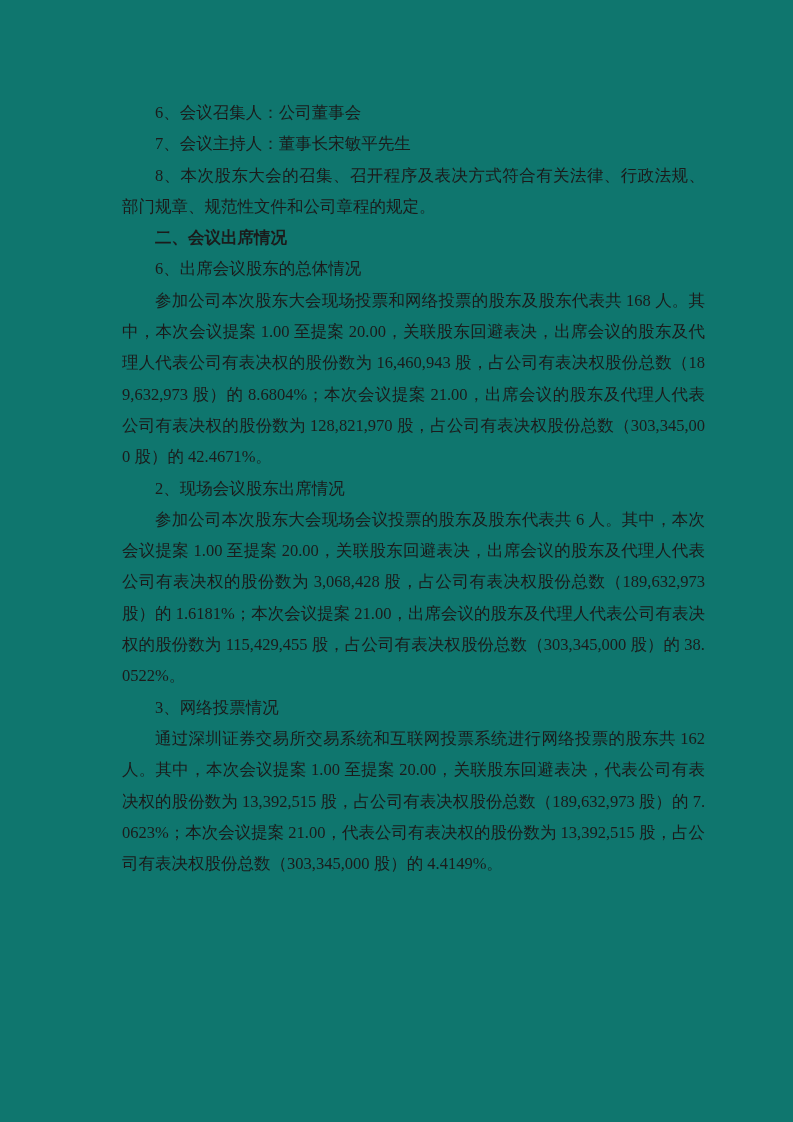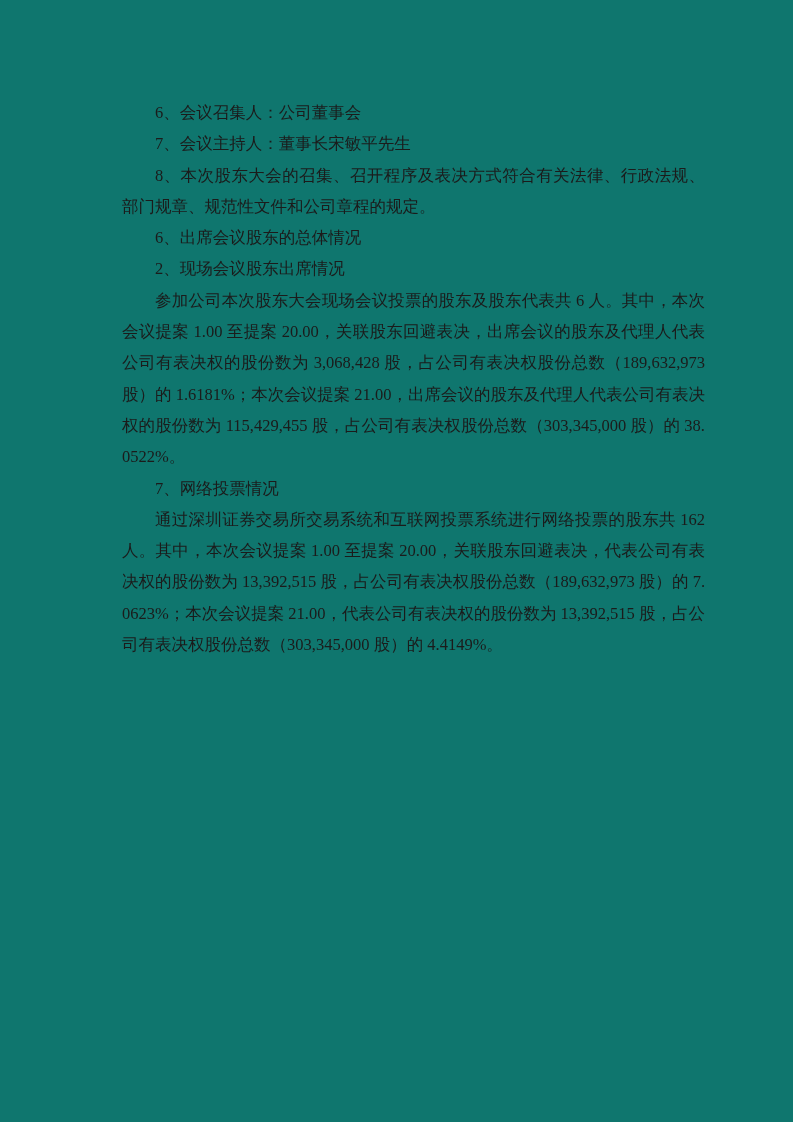--- a/index.html
+++ b/index.html
@@ -32,18 +32,20 @@
     text-align: left;
   }
 </style>
 </head>
 <body>
 
 <div class="page">
   <p>6、会议召集人：公司董事会</p>
   <p>7、会议主持人：董事长宋敏平先生</p>
   <p>8、本次股东大会的召集、召开程序及表决方式符合有关法律、行政法规、部门规章、规范性文件和公司章程的规定。</p>
+  <p class="heading">二、会议出席情况</p>
   <p>6、出席会议股东的总体情况</p>
+  <p>参加公司本次股东大会现场投票和网络投票的股东及股东代表共 168 人。其中，本次会议提案 1.00 至提案 20.00，关联股东回避表决，出席会议的股东及代理人代表公司有表决权的股份数为 16,460,943 股，占公司有表决权股份总数（189,632,973 股）的 8.6804%；本次会议提案 21.00，出席会议的股东及代理人代表公司有表决权的股份数为 128,821,970 股，占公司有表决权股份总数（303,345,000 股）的 42.4671%。</p>
   <p>2、现场会议股东出席情况</p>
   <p>参加公司本次股东大会现场会议投票的股东及股东代表共 6 人。其中，本次会议提案 1.00 至提案 20.00，关联股东回避表决，出席会议的股东及代理人代表公司有表决权的股份数为 3,068,428 股，占公司有表决权股份总数（189,632,973 股）的 1.6181%；本次会议提案 21.00，出席会议的股东及代理人代表公司有表决权的股份数为 115,429,455 股，占公司有表决权股份总数（303,345,000 股）的 38.0522%。</p>
-  <p>7、网络投票情况</p>
+  <p>3、网络投票情况</p>
   <p>通过深圳证券交易所交易系统和互联网投票系统进行网络投票的股东共 162 人。其中，本次会议提案 1.00 至提案 20.00，关联股东回避表决，代表公司有表决权的股份数为 13,392,515 股，占公司有表决权股份总数（189,632,973 股）的 7.0623%；本次会议提案 21.00，代表公司有表决权的股份数为 13,392,515 股，占公司有表决权股份总数（303,345,000 股）的 4.4149%。</p>
 </div>
 
 </body></html>

